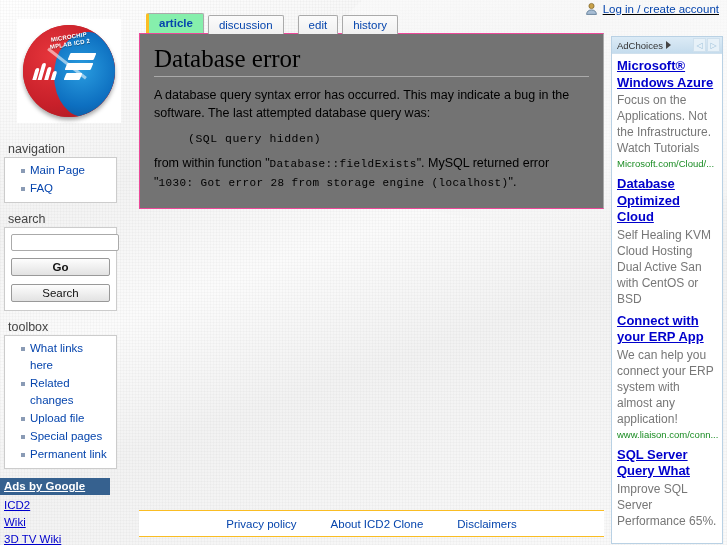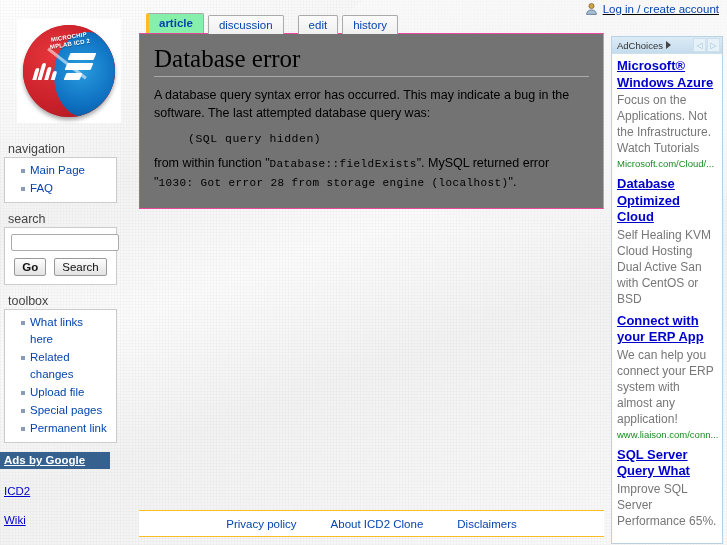--- a/index.html
+++ b/index.html
@@ -210,20 +210,21 @@
     font-family: "Liberation Sans", sans-serif;
     font-size: 11px;
     padding: 1px 3px;
     background: #fff;
   }
   .searchbuttons {
     margin-top: 7px;
     display: flex;
     justify-content: center;
     gap: 8px;
+    flex-direction: column;
   }
   .searchbuttons input {
     font-family: "Liberation Sans", sans-serif;
     font-size: 11.5px;
     padding: 2px 7px;
     border: 1px solid #999;
     border-radius: 2px;
     background: linear-gradient(#fdfdfd, #e2e2e2);
     color: #111;
     cursor: pointer;
@@ -246,21 +247,20 @@
   }
   #sidebar-ads .ads-list {
     padding: 2px 0 0 4px;
   }
   #sidebar-ads .ads-list a {
     display: block;
     color: #0000cc;
     font-size: 11.5px;
     line-height: 17px;
     text-decoration: underline;
-    margin-top: 12px;
   }
 
   
   #content-wrap {
     position: absolute;
     left: 139px;
     top: 12px;
     width: 465px;
     z-index: 3;
   }

